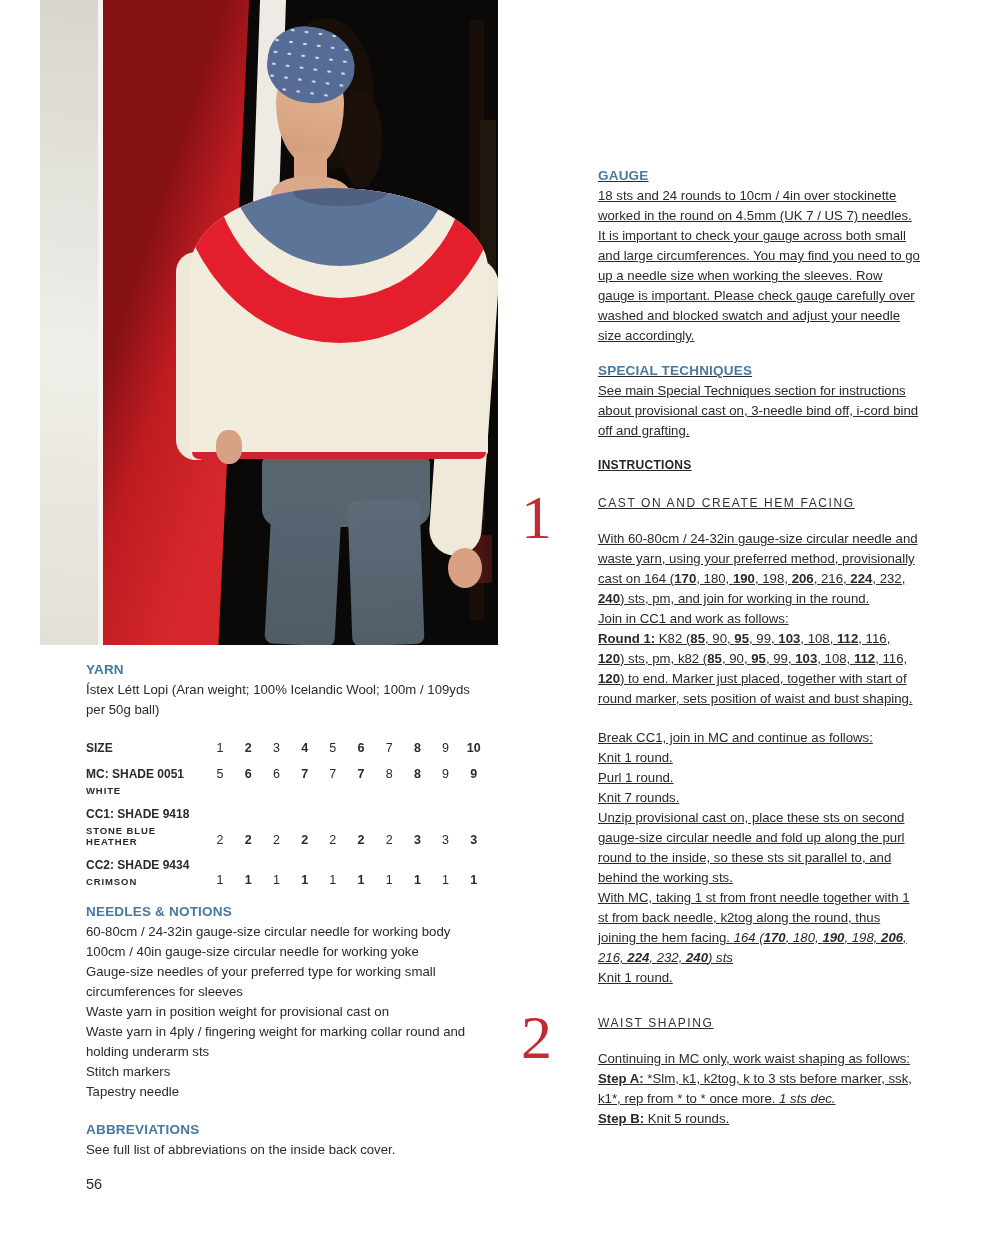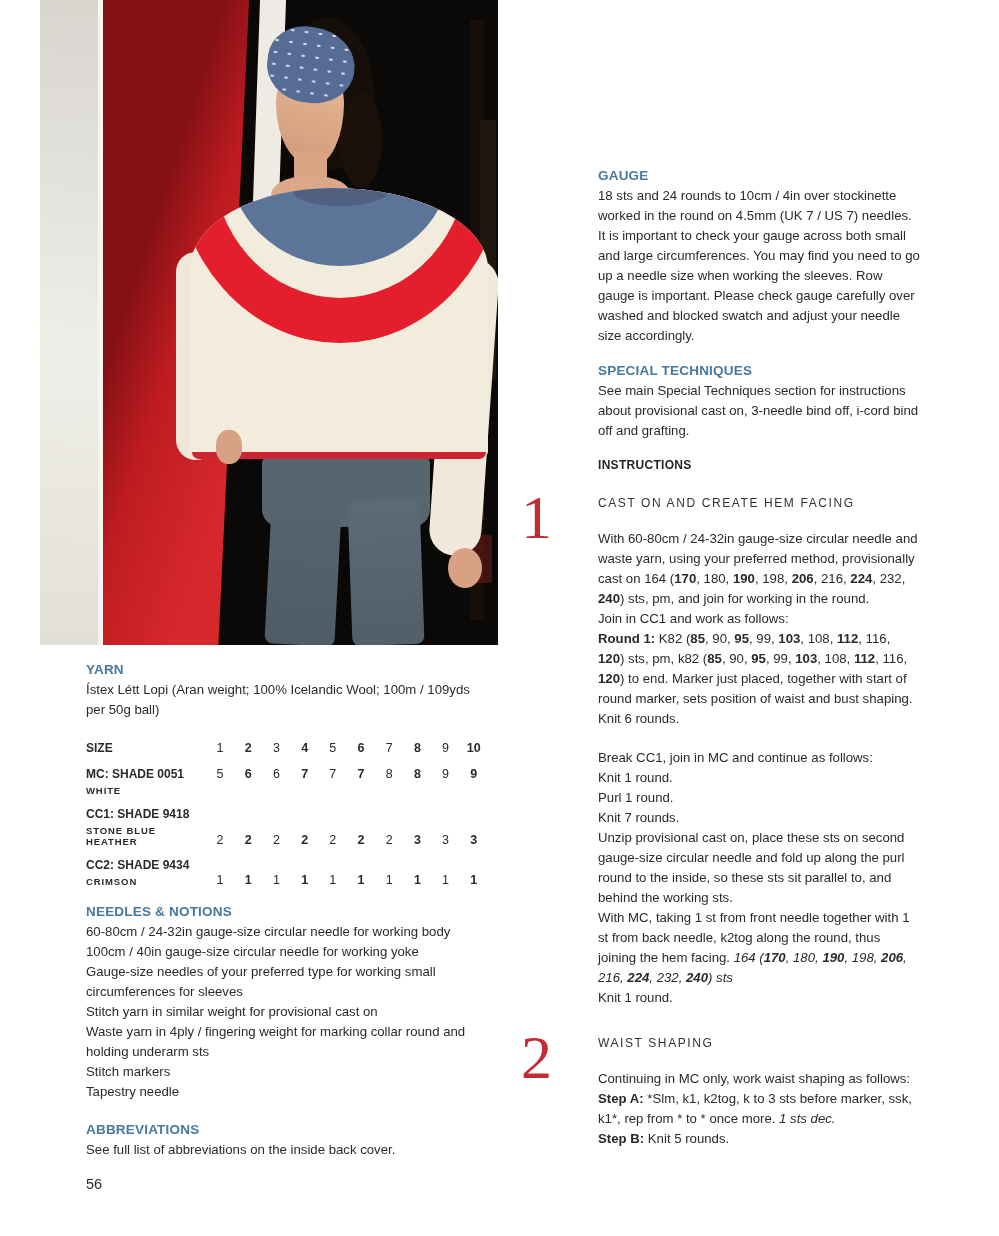--- a/index.html
+++ b/index.html
@@ -42,21 +42,21 @@
   .sleeve-l{left:136px;top:252px;width:40px;height:208px;background:#efe8d8;border-radius:20px;z-index:3;}
   .hand-l{left:176px;top:430px;width:26px;height:34px;background:#d6a184;border-radius:45%;z-index:4;}
   .hand-r{left:408px;top:548px;width:34px;height:40px;background:#d8a183;border-radius:50%;z-index:4;}
   .hem{left:152px;top:452px;width:294px;height:7px;background:#cc2430;border-radius:0 0 10px 10px;z-index:4;}
   .hip{left:222px;top:457px;width:168px;height:70px;background:#57656f;border-radius:6px 6px 18px 18px;z-index:3;}
   .leg-l{left:228px;top:505px;width:70px;height:140px;background:linear-gradient(#566472,#4e5c66);border-radius:8px;transform:rotate(3deg);z-index:3;}
   .leg-r{left:310px;top:500px;width:72px;height:145px;background:linear-gradient(#5d6b79,#515f6a);border-radius:8px;transform:rotate(-2deg);z-index:3;}
 
   
   .left-col{position:absolute;left:86px;top:662px;width:402px;}
-  .right-col{position:absolute;left:598px;top:168px;width:322px;}
+  .right-col{position:absolute;left:598px;top:168px;width:322px;text-decoration:underline;}
   .sec-title{color:#47789f;font-size:13.5px;font-weight:700;letter-spacing:.2px;margin:0 0 3px 0;}
   .body-text,.block,.nline{font-size:13.2px;line-height:20px;margin:0;}
   .sec{margin:0 0 17px 0;}
   .instr-title{font-size:12px;font-weight:700;letter-spacing:.3px;color:#262523;margin:17px 0 0 0;}
   .step{position:relative;margin-top:24px;}
   .step-head{font-size:12px;letter-spacing:1.6px;color:#333230;margin:0 0 19px 0;}
   .step-num{position:absolute;left:-77px;top:-10px;font-family:"Liberation Serif",serif;
     font-size:62px;line-height:1;color:#c22b32;}
   .gap-top{margin-top:19px;}
   .b{font-weight:700;}
@@ -180,21 +180,21 @@
         <div class="tnum">1</div>
       </div>
     </div>
   </section>
 
   <section class="needles">
     <h3 class="sec-title">NEEDLES &amp; NOTIONS</h3>
     <div class="nline">60-80cm / 24-32in gauge-size circular needle for working body</div>
     <div class="nline">100cm / 40in gauge-size circular needle for working yoke</div>
     <div class="nline">Gauge-size needles of your preferred type for working small circumferences for sleeves</div>
-    <div class="nline">Stitch yarn in similar weight for provisional cast on</div>
+    <div class="nline">Waste yarn in position weight for provisional cast on</div>
     <div class="nline">Waste yarn in 4ply / fingering weight for marking collar round and holding underarm sts</div>
     <div class="nline">Stitch markers</div>
     <div class="nline">Tapestry needle</div>
   </section>
 
   <section class="abbrev">
     <h3 class="sec-title">ABBREVIATIONS</h3>
     <p class="body-text">See full list of abbreviations on the inside back cover.</p>
   </section>
 </aside>
@@ -211,21 +211,20 @@
   </section>
 
   <h2 class="instr-title">INSTRUCTIONS</h2>
 
   <section class="step">
     <div class="step-num">1</div>
     <div class="step-head">CAST ON AND CREATE HEM FACING</div>
     <div class="block">With 60-80cm / 24-32in gauge-size circular needle and waste yarn, using your preferred method, provisionally cast on 164 (<span class="b">170</span>, 180, <span class="b">190</span>, 198, <span class="b">206</span>, 216, <span class="b">224</span>, 232, <span class="b">240</span>) sts, pm, and join for working in the round.</div>
     <div class="block">Join in CC1 and work as follows:</div>
     <div class="block"><span class="b">Round 1:</span> K82 (<span class="b">85</span>, 90, <span class="b">95</span>, 99, <span class="b">103</span>, 108, <span class="b">112</span>, 116, <span class="b">120</span>) sts, pm, k82 (<span class="b">85</span>, 90, <span class="b">95</span>, 99, <span class="b">103</span>, 108, <span class="b">112</span>, 116, <span class="b">120</span>) to end. Marker just placed, together with start of round marker, sets position of waist and bust shaping.</div>
-    <div class="block">Knit 6 rounds.</div>
     <div class="block gap-top">Break CC1, join in MC and continue as follows:</div>
     <div class="block">Knit 1 round.</div>
     <div class="block">Purl 1 round.</div>
     <div class="block">Knit 7 rounds.</div>
     <div class="block">Unzip provisional cast on, place these sts on second gauge-size circular needle and fold up along the purl round to the inside, so these sts sit parallel to, and behind the working sts.</div>
     <div class="block">With MC, taking 1 st from front needle together with 1 st from back needle, k2tog along the round, thus joining the hem facing. <span class="i">164 (</span><span class="b i">170</span><span class="i">, 180, </span><span class="b i">190</span><span class="i">, 198, </span><span class="b i">206</span><span class="i">, 216, </span><span class="b i">224</span><span class="i">, 232, </span><span class="b i">240</span><span class="i">) sts</span></div>
     <div class="block">Knit 1 round.</div>
   </section>
 
   <section class="step" style="margin-top:28px;">

